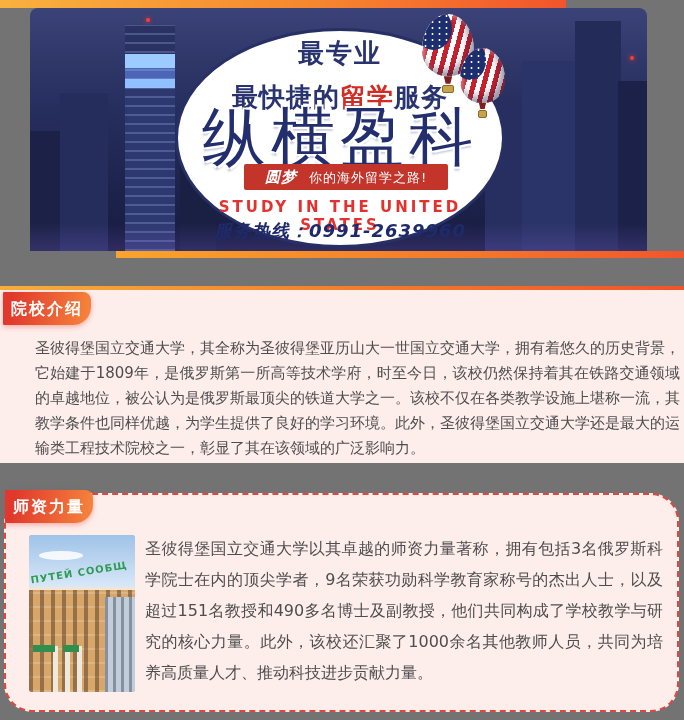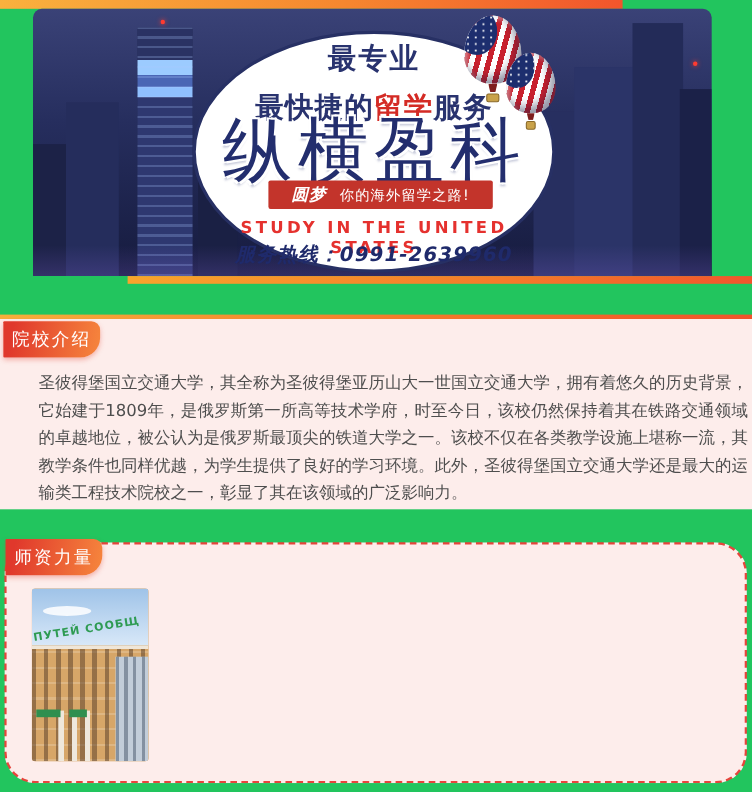--- a/index.html
+++ b/index.html
@@ -1,17 +1,17 @@
 <!DOCTYPE html>
 <html><head>
 <meta charset="utf-8">
 <style>
   * { margin:0; padding:0; box-sizing:border-box; }
   body { width:684px; height:720px; background:#fff; font-family:"DejaVu Sans","Liberation Sans",sans-serif; }
-  .page { position:relative; width:684px; height:720px; overflow:hidden; background:#22c55e; }
+  .page { position:relative; width:684px; height:720px; overflow:hidden; background:#737373; }
 
   
   .topbar { position:absolute; left:0; top:0; width:566px; height:8px;
             background:linear-gradient(90deg,#F9B13E 0%,#F6872F 55%,#F2552C 100%); }
 
   
   .banner { position:absolute; left:30px; top:8px; width:617px; height:243px; overflow:hidden;
             border-radius:8px 8px 0 0;
             background:linear-gradient(180deg,#3A4277 0%,#262E5E 42%,#161B3E 100%); }
   .bldg { position:absolute; bottom:0; background:#232A54; }
@@ -72,21 +72,21 @@
 
   
   .banner-underline { position:absolute; left:116px; top:251px; width:568px; height:7px;
             background:linear-gradient(90deg,#F9A42C 0%,#F47A2A 60%,#F2552C 100%); }
 
   
   .sec1-line { position:absolute; left:0; top:286px; width:684px; height:4px;
             background:linear-gradient(90deg,#F6AE3B 0%,#F47A2A 55%,#F1532B 100%); }
   .section1 { position:absolute; left:0; top:290px; width:684px; height:173px; background:#FDEDEB; }
   .badge { position:absolute; width:88px; height:33px; line-height:33px; text-align:center;
-           color:#fff; font-size:16px; font-weight:400; letter-spacing:2px;
+           color:#fff; font-size:16px; font-weight:700; letter-spacing:2px;
            background:linear-gradient(100deg,#E0382C 10%,#F5823C 95%);
            border-radius:1px 8px 18px 1px; box-shadow:0 2px 5px rgba(224,56,44,.35); }
   .badge1 { left:3px; top:2px; }
   .para { color:#4E4E4E; text-align:justify; }
   .para1 { position:absolute; left:22px; top:46px; width:645px; font-size:15px; line-height:25px;margin-left:13px; }
 
   
   .section2 { position:absolute; left:4px; top:493px; width:675px; height:219px; background:#FDEDEB;
               border:2px dashed #E6453C; border-radius:28px; }
   .badge2 { left:-1px; top:-5px; }
@@ -171,15 +171,16 @@
     <div class="photo">
       <div class="sky"></div>
       <div class="cloud"></div>
       <div class="building"></div>
       <div class="wing"></div>
       <div class="pillars"></div>
       <div class="sign1"></div>
       <div class="sign2"></div>
       <div class="roof-text">ПУТЕЙ СООБЩ</div>
     </div>
+    <p class="para para2">圣彼得堡国立交通大学以其卓越的师资力量著称，拥有包括3名俄罗斯科学院士在内的顶尖学者，9名荣获功勋科学教育家称号的杰出人士，以及超过151名教授和490多名博士及副教授，他们共同构成了学校教学与研究的核心力量。此外，该校还汇聚了1000余名其他教师人员，共同为培养高质量人才、推动科技进步贡献力量。</p>
   </div>
 
 </div>
 
 </body></html>

